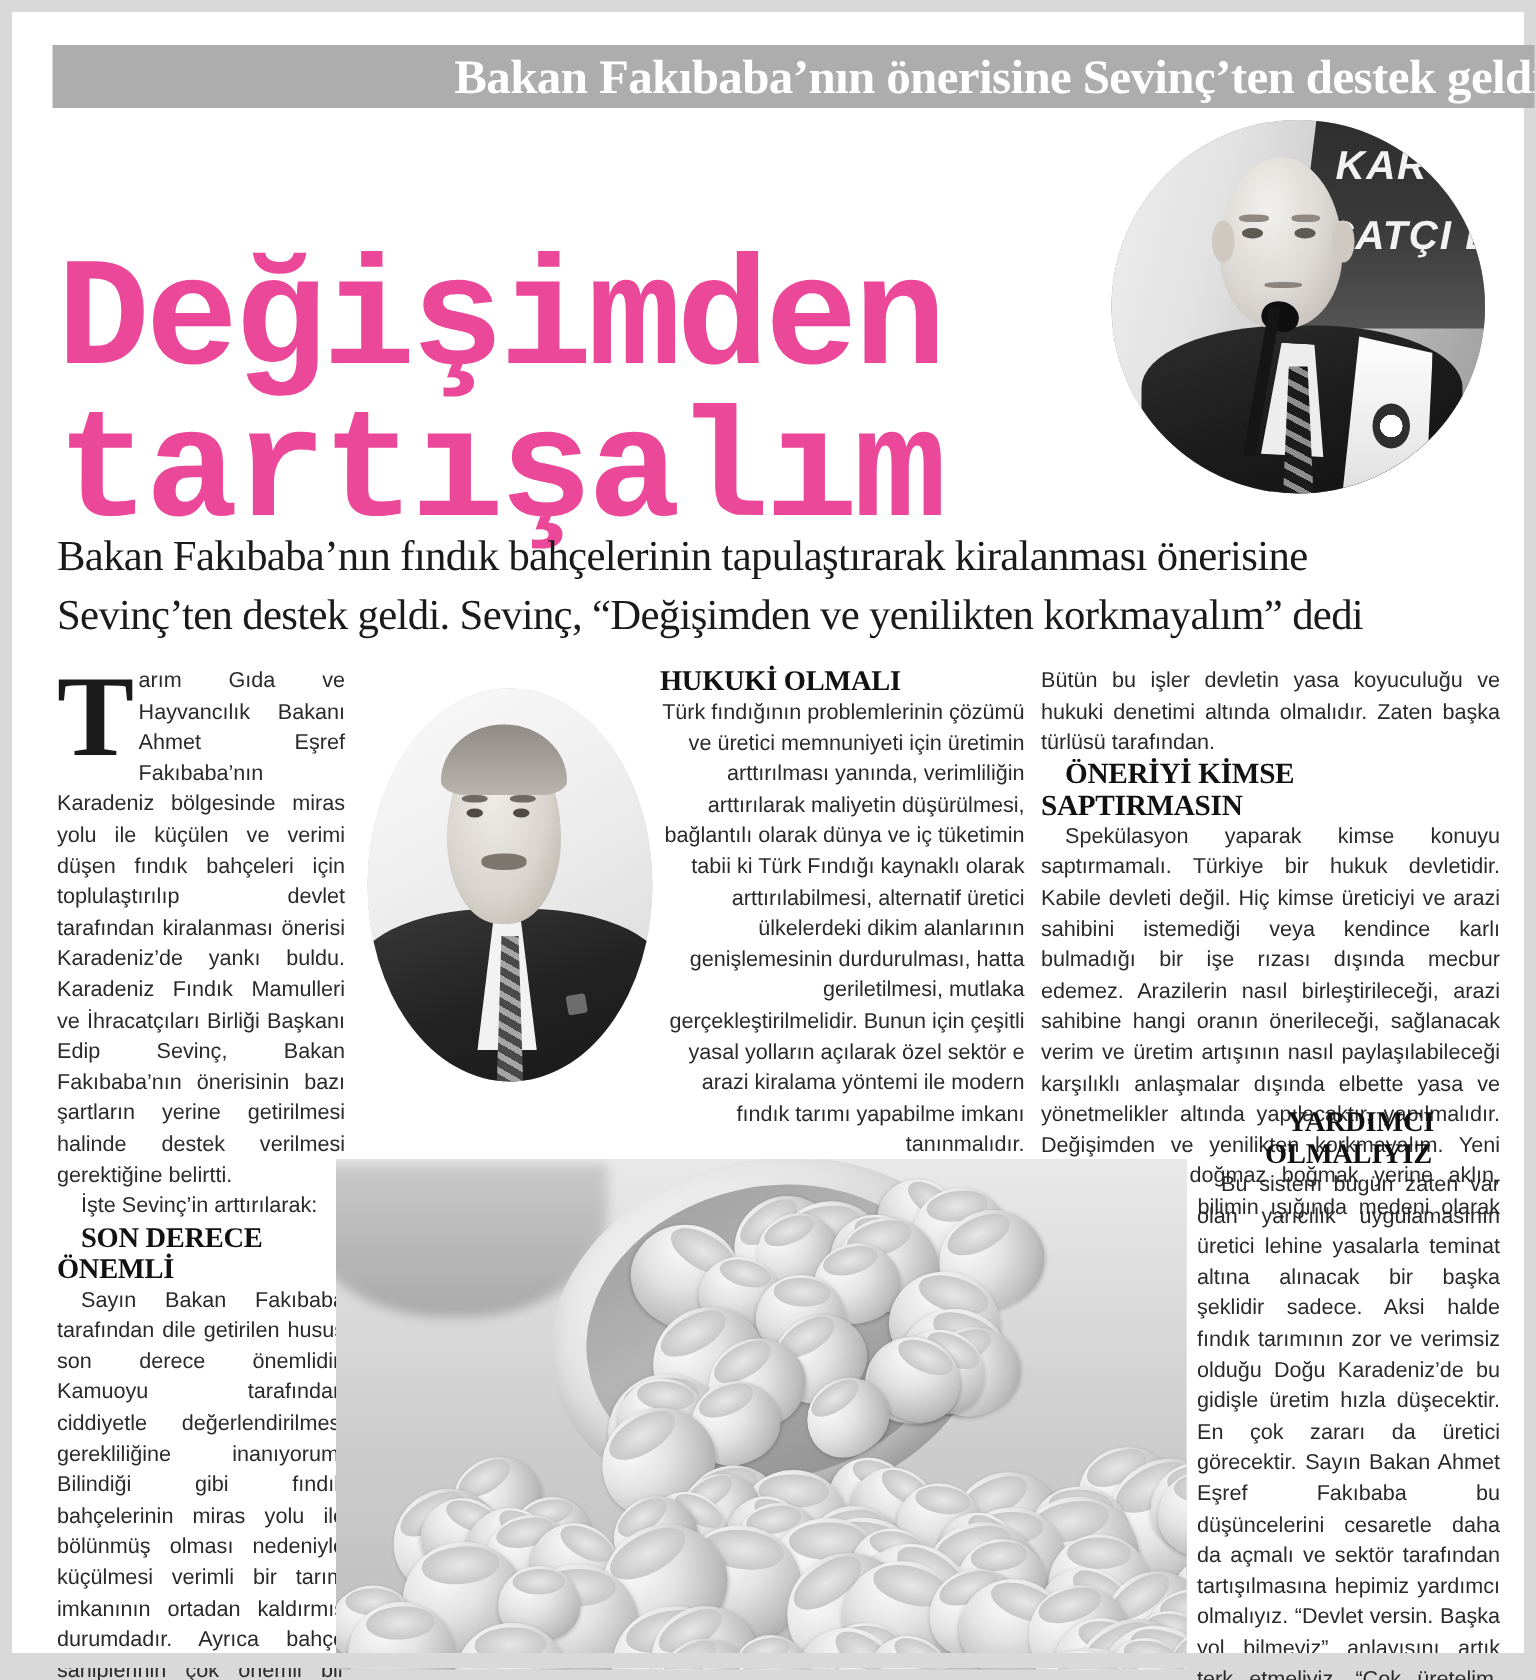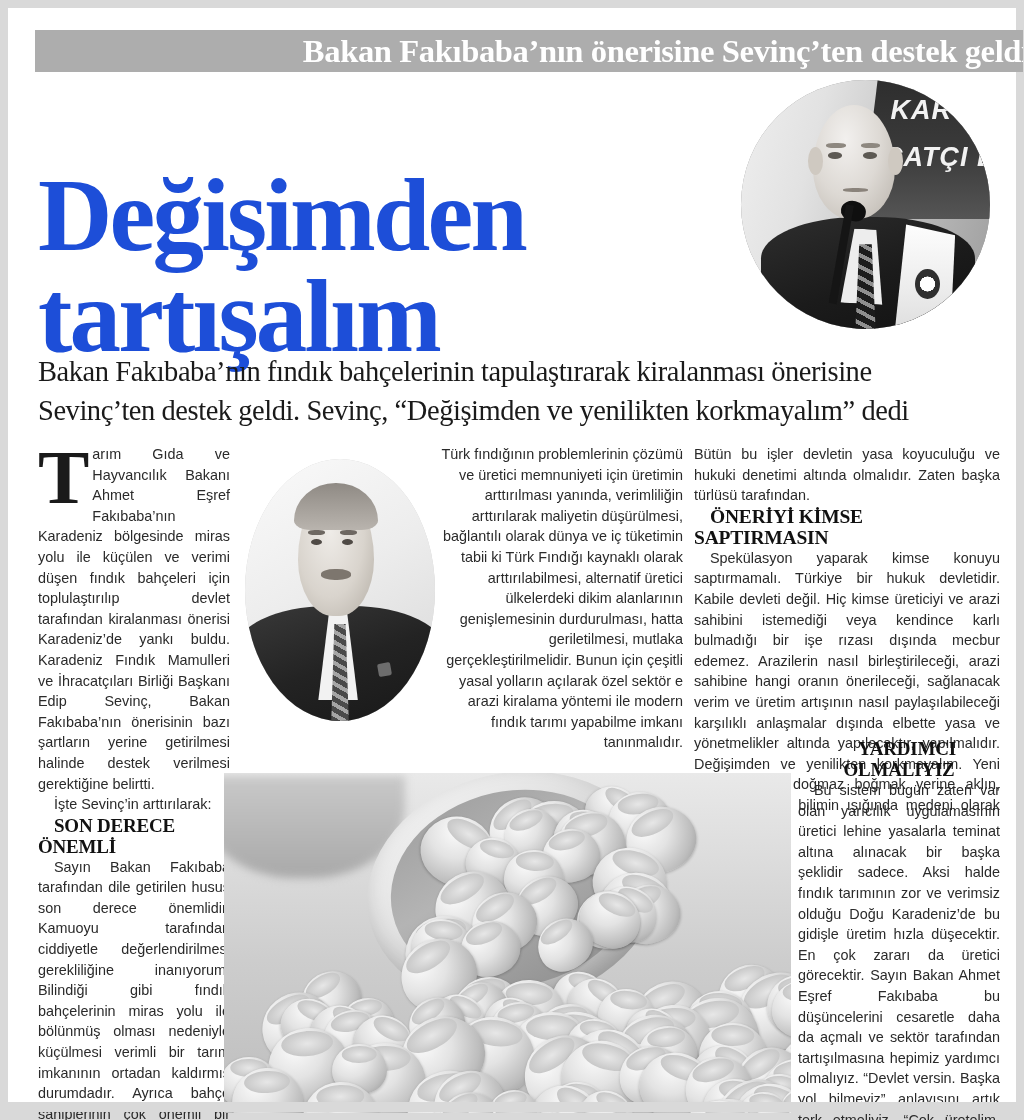--- a/index.html
+++ b/index.html
@@ -48,26 +48,26 @@
     white-space: nowrap;
     transform: scaleX(1.02);
   }
 
   
   .headline {
     position: absolute;
     left: 30px;
     top: 88px;
     width: 730px;
-    font-family: Liberation Serif, serif;
+    font-family: Liberation Mono, monospace;
     font-weight: 700;
     font-size: 103px;
     line-height: 0.98;
     letter-spacing: -2.8px;
-    color: #1d4ed8;
+    color: #ec4899;
   }
   .headline .hl-line { display: block; }
 
   
   .hero-photo {
     position: absolute;
     left: 733px;
     top: 72px;
     width: 249px;
     height: 249px;
@@ -462,20 +462,21 @@
     <div class="mini-hair"></div>
     <div class="mini-brow l"></div>
     <div class="mini-brow r"></div>
     <div class="mini-eye l"></div>
     <div class="mini-eye r"></div>
     <div class="mini-mous"></div>
     <div class="mini-pin"></div>
   </div>
 
   <div class="col" id="col2">
+    <p class="sub-head">HUKUKİ OLMALI</p>
     <p>Türk fındığının problemlerinin çözümü ve üretici memnuniyeti için üretimin arttırılması yanında, verimliliğin arttırılarak maliyetin düşürülmesi, bağlantılı olarak dünya ve iç tüketimin tabii ki Türk Fındığı kaynaklı olarak arttırılabilmesi, alternatif üretici ülkelerdeki dikim alanlarının genişlemesinin durdurulması, hatta geriletilmesi, mutlaka gerçekleştirilmelidir. Bunun için çeşitli yasal yolların açılarak özel sektör e arazi kiralama yöntemi ile modern fındık tarımı yapabilme imkanı tanınmalıdır.</p>
   </div>
 
   <div class="col" id="col3">
     <p class="noind">Bütün bu işler devletin yasa koyuculuğu ve hukuki denetimi altında olmalıdır. Zaten başka türlüsü tarafından.</p>
     <p class="sub-head">ÖNERİYİ KİMSE SAPTIRMASIN</p>
     <p>Spekülasyon yaparak kimse konuyu saptırmamalı. Türkiye bir hukuk devletidir. Kabile devleti değil. Hiç kimse üreticiyi ve arazi sahibini istemediği veya kendince karlı bulmadığı bir işe rızası dışında mecbur edemez. Arazilerin nasıl birleştirileceği, arazi sahibine hangi oranın önerileceği, sağlanacak verim ve üretim artışının nasıl paylaşılabileceği karşılıklı anlaşmalar dışında elbette yasa ve yönetmelikler altında yapılacaktır, yapılmalıdır. Değişimden ve yenilikten korkmayalım. Yeni fikirleri doğar doğmaz boğmak yerine aklın, ekonominin ve bilimin ışığında medeni olarak tartışalım.</p>
   </div>
 
   <div class="col" id="col4">

